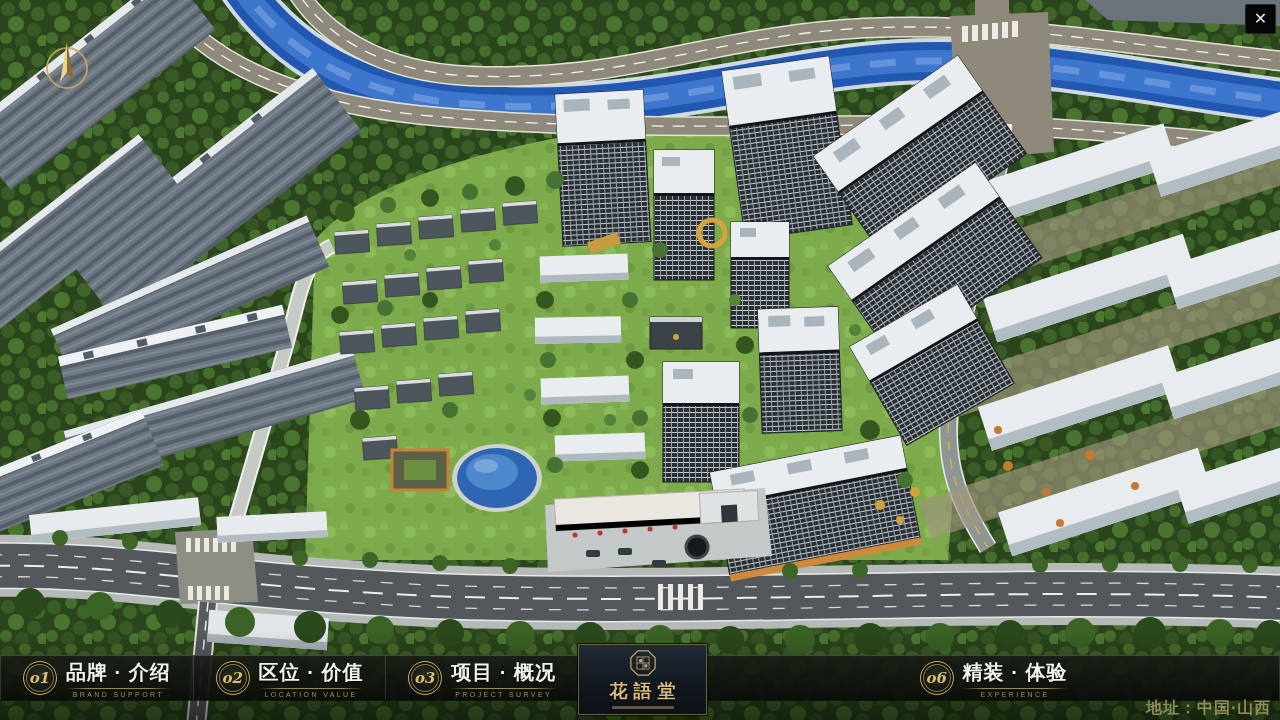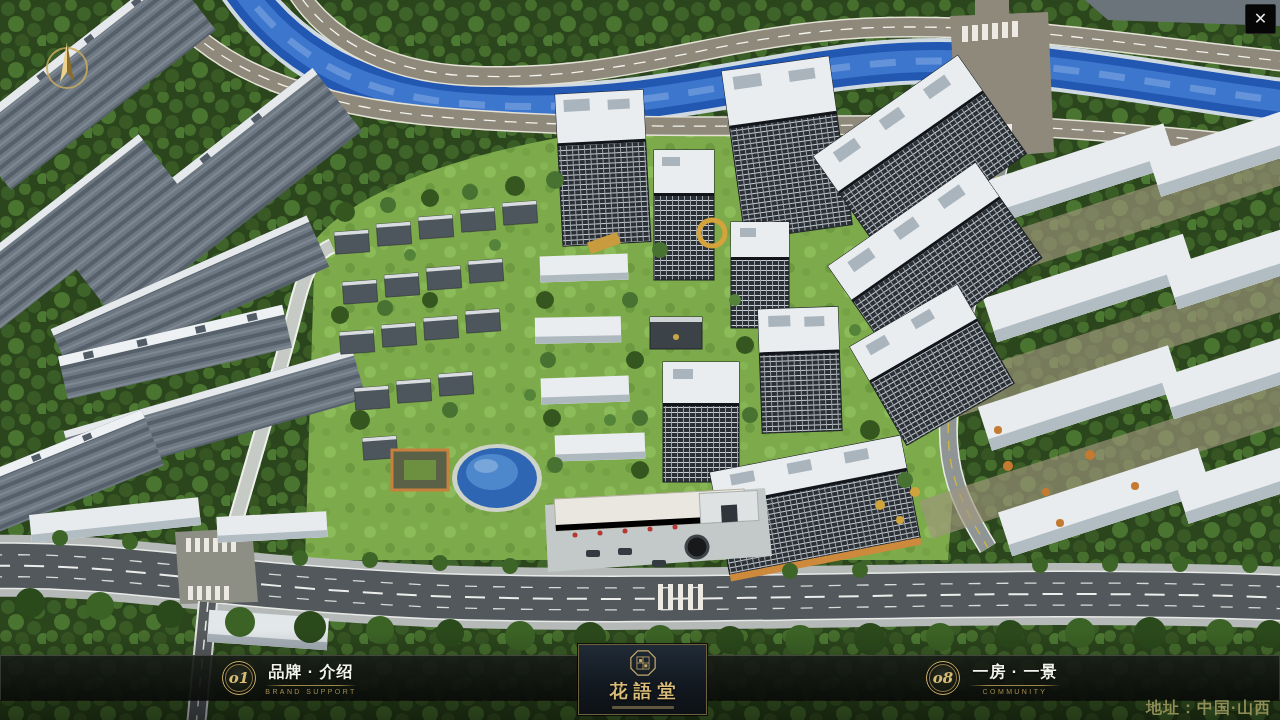--- a/index.html
+++ b/index.html
@@ -27,21 +27,21 @@
     border-left:1px solid rgba(175,175,160,.22);cursor:pointer;}
   .nav-group.right .nav-item:last-child{border-right:1px solid rgba(175,175,160,.22);}
   .badge{width:32px;height:32px;border-radius:50%;flex:0 0 32px;
     border:1px solid #c7ab66;
     box-shadow:inset 0 0 0 2px #0d100c, inset 0 0 0 3px rgba(199,171,102,.65);
     background:radial-gradient(circle at 50% 38%,#272c24,#101309 75%);
     display:flex;align-items:center;justify-content:center;}
   .badge i{font-family:"DejaVu Serif",serif;font-style:italic;font-weight:bold;
     font-size:15px;color:#d9bd74;}
   .labels{display:flex;flex-direction:column;align-items:center;gap:2px;min-width:92px;}
-  .zh{font-size:16px;font-weight:bold;color:#f2f3ed;letter-spacing:1px;white-space:nowrap;
+  .zh{font-size:20px;font-weight:bold;color:#f2f3ed;letter-spacing:1px;white-space:nowrap;
     text-shadow:0 1px 2px rgba(0,0,0,.85);text-align:right;}
   .rule{align-self:stretch;height:1px;
     background:linear-gradient(90deg,rgba(158,134,72,0),#9e8648 20%,#9e8648 80%,rgba(158,134,72,0));}
   .en{font-size:7px;color:#a68f52;letter-spacing:2.4px;white-space:nowrap;}
 
   
   .logo-panel{width:127px;height:69px;margin-top:-12px;z-index:3;cursor:pointer;
     background:linear-gradient(#202b36,#131921 55%,#0d1115);
     border:1px solid #6f6140;outline:1px solid rgba(0,0,0,.75);
     display:flex;flex-direction:column;align-items:center;justify-content:center;gap:3px;}
@@ -648,43 +648,63 @@
       <div class="nav-item">
         <span class="badge">
             <i>o1</i>
           </span>
         <span class="labels">
           <span class="zh">品牌 · 介绍</span>
           <span class="rule"></span>
           <span class="en">BRAND SUPPORT</span>
         </span>
       </div>
+      <div class="nav-item">
+        <span class="badge">
+            <i>o2</i>
+          </span>
+        <span class="labels">
+          <span class="zh">区位 · 价值</span>
+          <span class="rule"></span>
+          <span class="en">LOCATION VALUE</span>
+        </span>
+      </div>
+      <div class="nav-item">
+        <span class="badge">
+            <i>o3</i>
+          </span>
+        <span class="labels">
+          <span class="zh">项目 · 概况</span>
+          <span class="rule"></span>
+          <span class="en">PROJECT SURVEY</span>
+        </span>
+      </div>
     </div>
 
     <div class="logo-panel">
       <svg class="logo-emblem" viewBox="0 0 30 30">
         <polygon points="9,1 21,1 29,9 29,21 21,29 9,29 1,21 1,9" fill="none" stroke="#c4aa6a" stroke-width="1.4"></polygon>
         <rect x="8" y="8" width="14" height="14" fill="none" stroke="#c4aa6a" stroke-width=".9"></rect>
         <line x1="15" y1="8" x2="15" y2="22" stroke="#c4aa6a" stroke-width=".9"></line>
         <line x1="8" y1="15" x2="22" y2="15" stroke="#c4aa6a" stroke-width=".9"></line>
         <rect x="10.5" y="10.5" width="3.5" height="3.5" fill="#c4aa6a"></rect>
         <rect x="16.5" y="16.5" width="3.5" height="3.5" fill="#c4aa6a"></rect>
       </svg>
       <span class="logo-title">花語堂</span>
       <span class="logo-tagline"></span>
     </div>
 
     <div class="nav-group right">
       <div class="nav-item">
         <span class="badge">
-            <i>o8</i>
+            <i>o6</i>
           </span>
         <span class="labels">
-          <span class="zh">一房 · 一景</span>
+          <span class="zh">精装 · 体验</span>
           <span class="rule"></span>
-          <span class="en">COMMUNITY</span>
+          <span class="en">EXPERIENCE</span>
         </span>
       </div>
     </div>
   </nav>
 
   <div class="address">地址：中国·山西</div>
 </div>
 
 </body></html>

